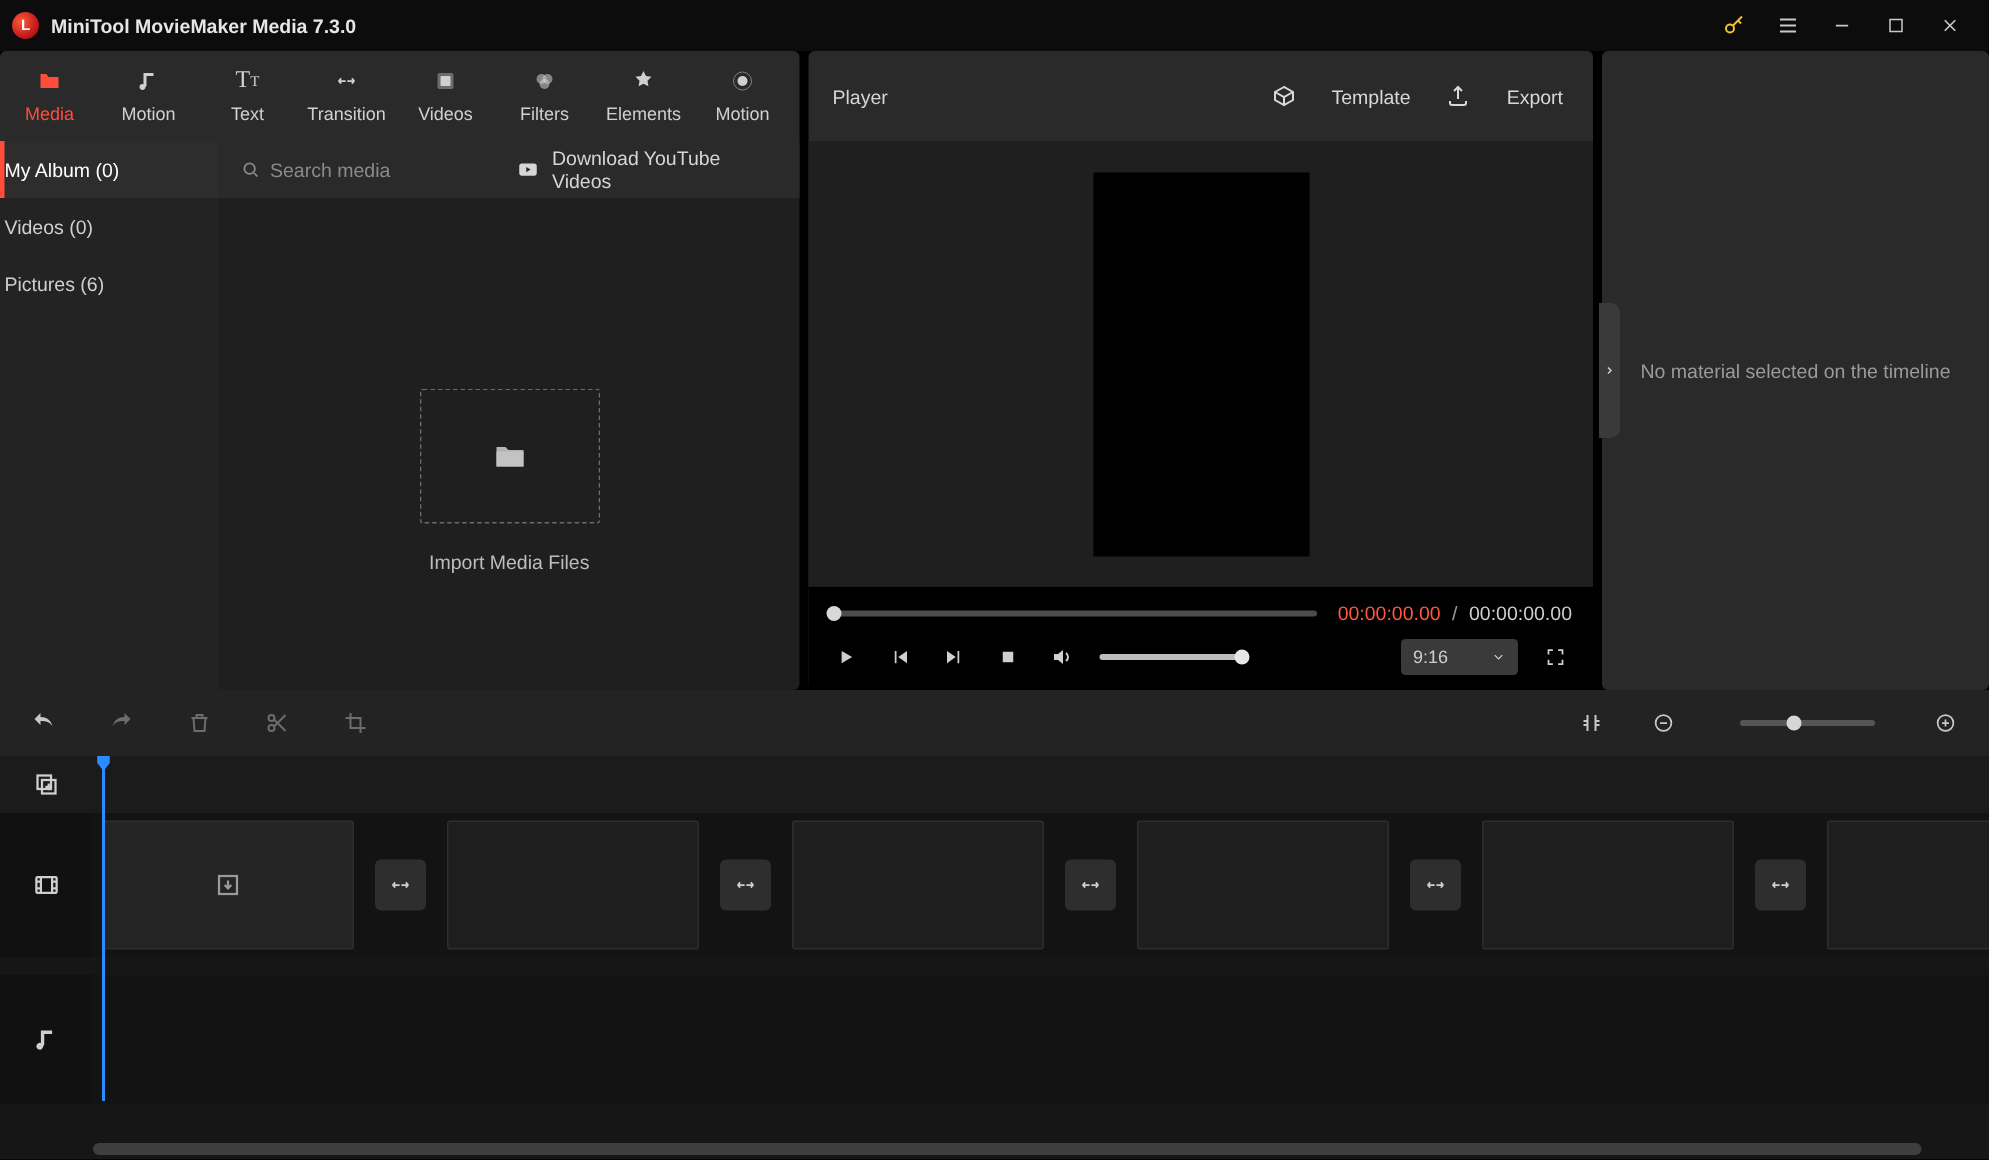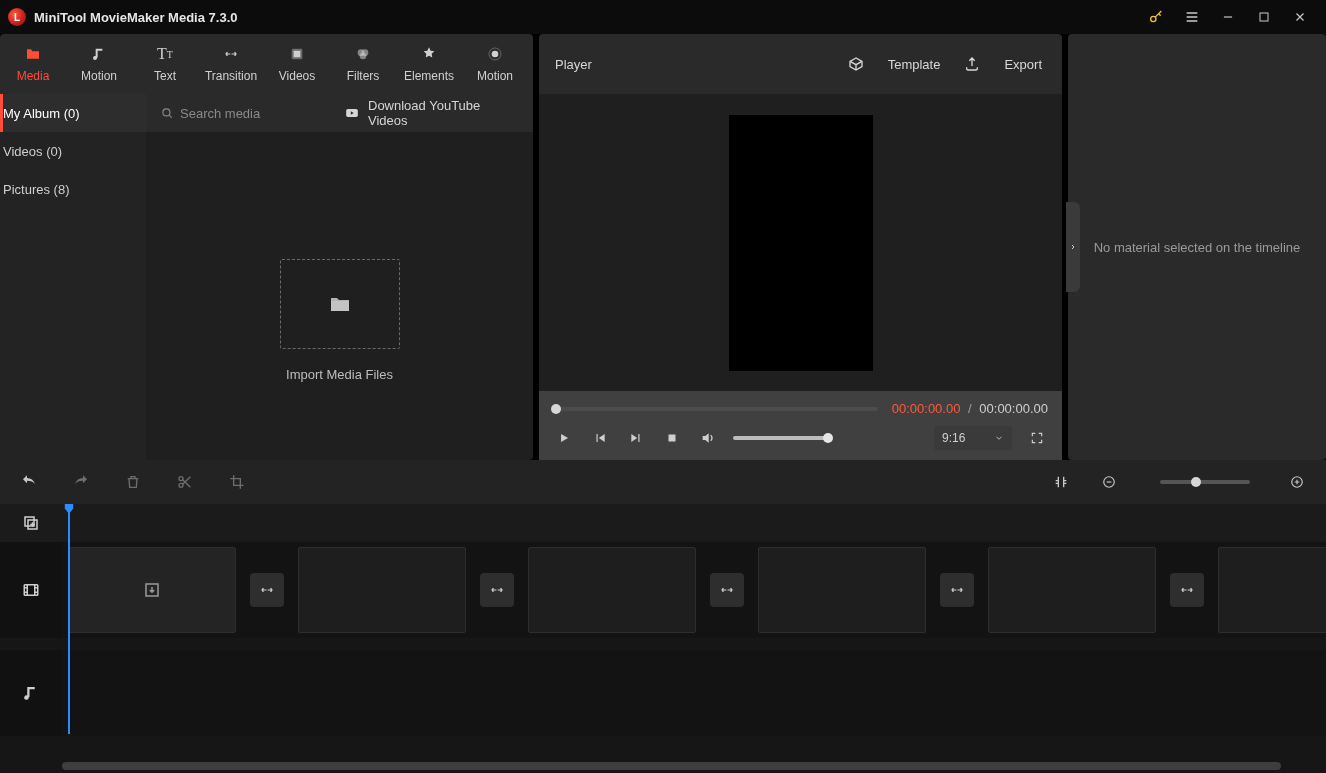--- a/index.html
+++ b/index.html
@@ -178,21 +178,21 @@
     display:flex;
     align-items:center;
     justify-content:center;
     position:relative;
   }
   .video-rect{
     width:144px; height:256px;
     background:#000;
   }
   .player-controls{
-    background:#404040;
+    background:#000000;
     padding:10px 14px 10px 14px;
   }
   .seek-row{
     display:flex; align-items:center; gap:14px;
     margin-bottom:10px;
   }
   .seek-track{
     flex:1; height:4px; background:#4c4c4d; border-radius:2px;
     position:relative;
   }
@@ -458,21 +458,21 @@
 
     <div class="media-body">
       <div class="media-sidebar">
         <div class="media-side-item active">
           <span>My Album (0)</span>
         </div>
         <div class="media-side-item">
           <span>Videos (0)</span>
         </div>
         <div class="media-side-item">
-          <span>Pictures (8)</span>
+          <span>Pictures (6)</span>
         </div>
       </div>
 
       <div class="media-content">
         <div class="media-topbar">
           <div class="search-wrap">
             <span>
               <svg width="14" height="14" viewBox="0 0 24 24" fill="none" stroke="currentColor" stroke-width="2">
                   <circle cx="11" cy="11" r="6"></circle>
                   <path d="m20 20-4-4"></path>

